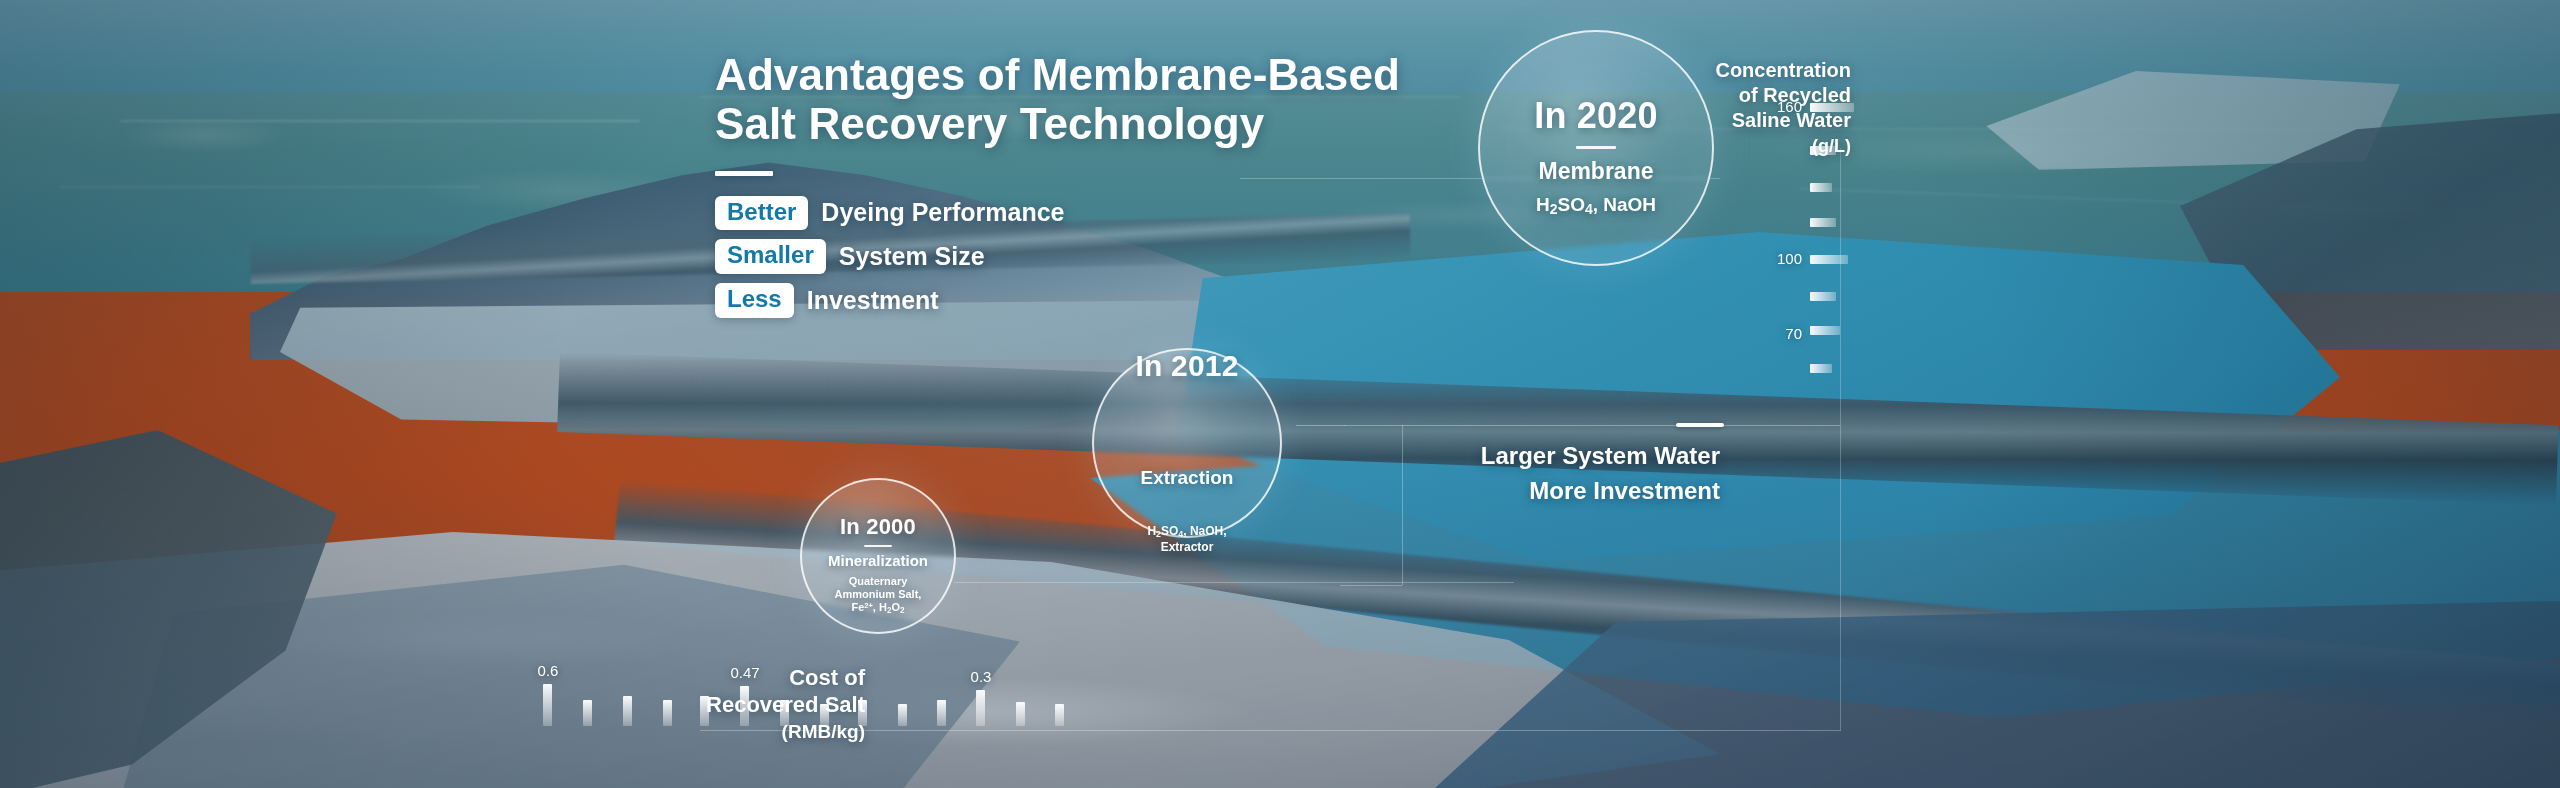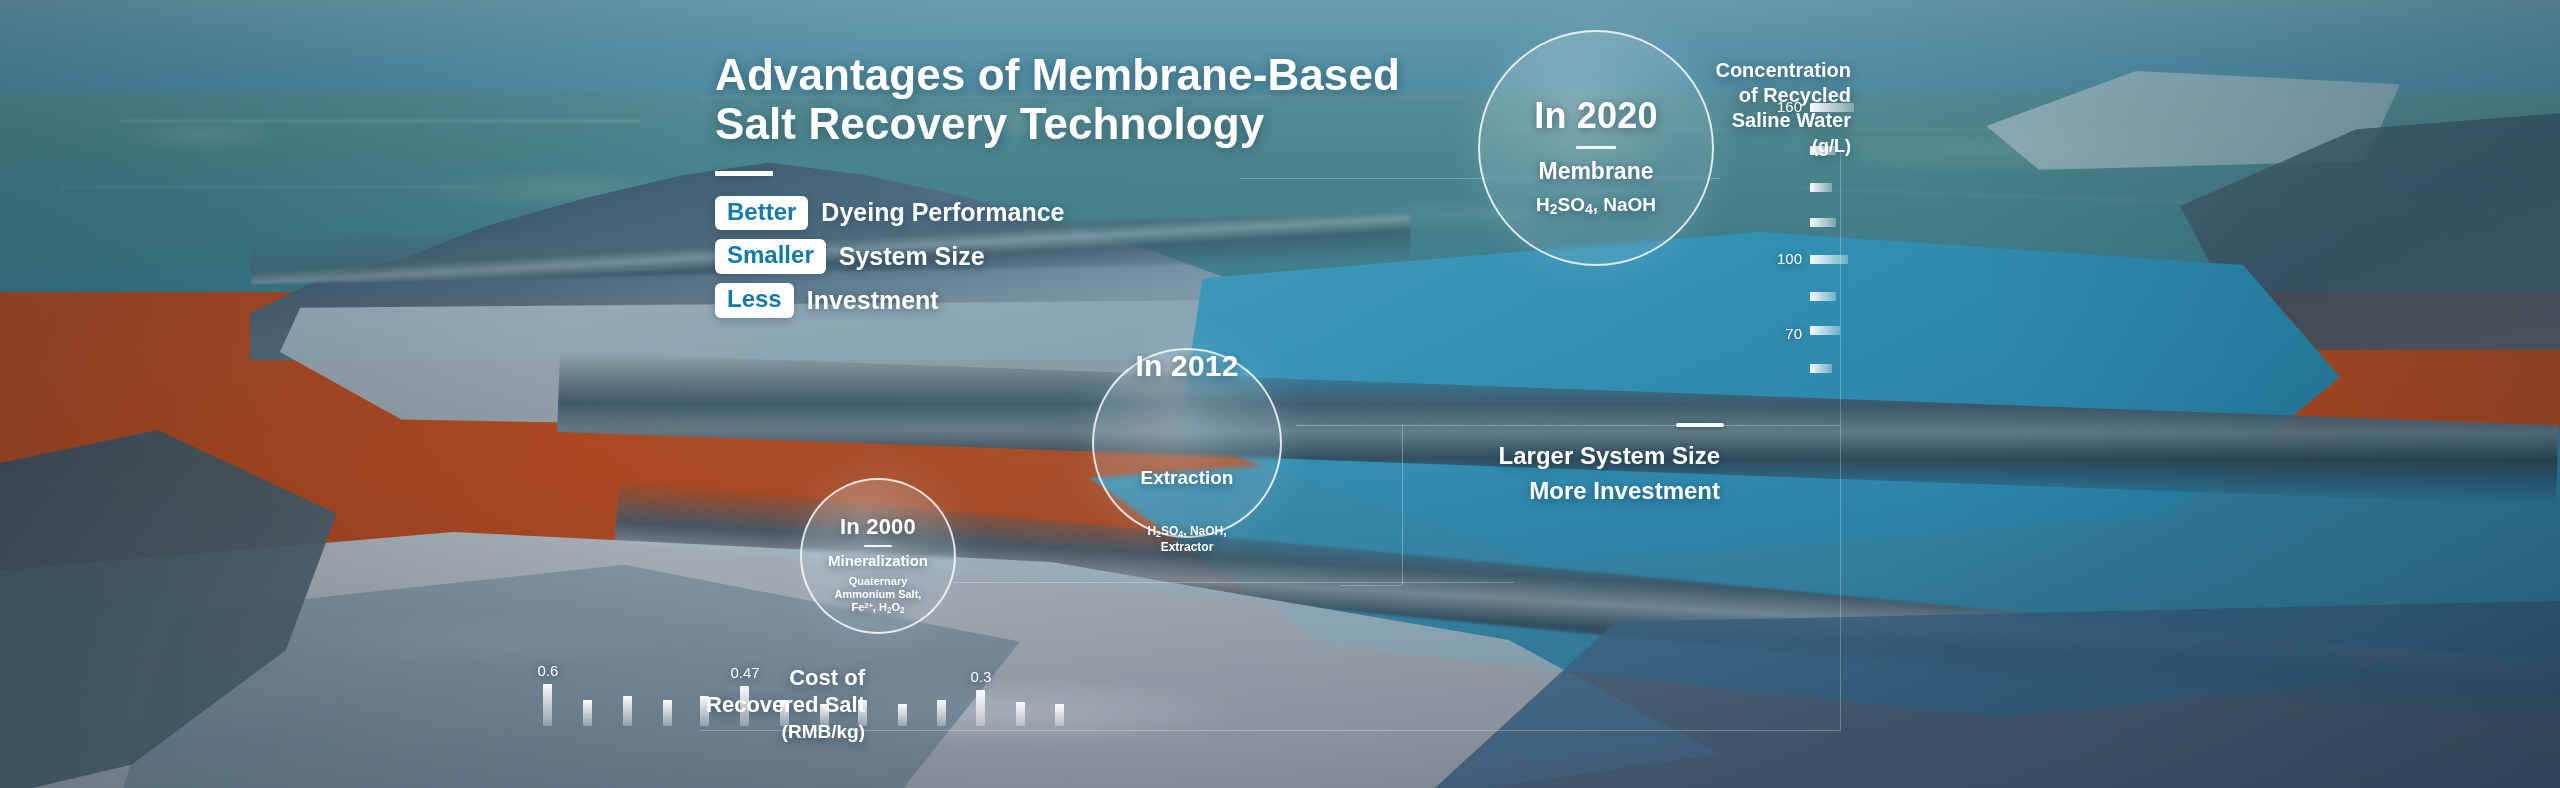--- a/index.html
+++ b/index.html
@@ -373,21 +373,21 @@
         <div class="vtick" style="left: 1810px; top: 218px; width: 26px;"></div>
         <div class="vtick" style="left: 1810px; top: 255px; width: 38px;"></div>
         <div class="vtick-label" style="left: 1748px; top: 250px; width: 54px;">100</div>
         <div class="vtick" style="left: 1810px; top: 292px; width: 26px;"></div>
         <div class="vtick" style="left: 1810px; top: 326px; width: 30px;"></div>
         <div class="vtick-label" style="left: 1748px; top: 325px; width: 54px;">70</div>
         <div class="vtick" style="left: 1810px; top: 364px; width: 22px;"></div>
       </div>
 
     <div class="cmp">
-      <div>Larger System Size</div>
+      <div>Larger System Water</div>
       <div>More Investment</div>
     </div>
 
     <div class="caption-cost">
       <span>Cost of</span><br>
       <span>Recovered Salt</span>
       <span class="caption-unit">(RMB/kg)</span>
     </div>
 
     <div id="hticks">

